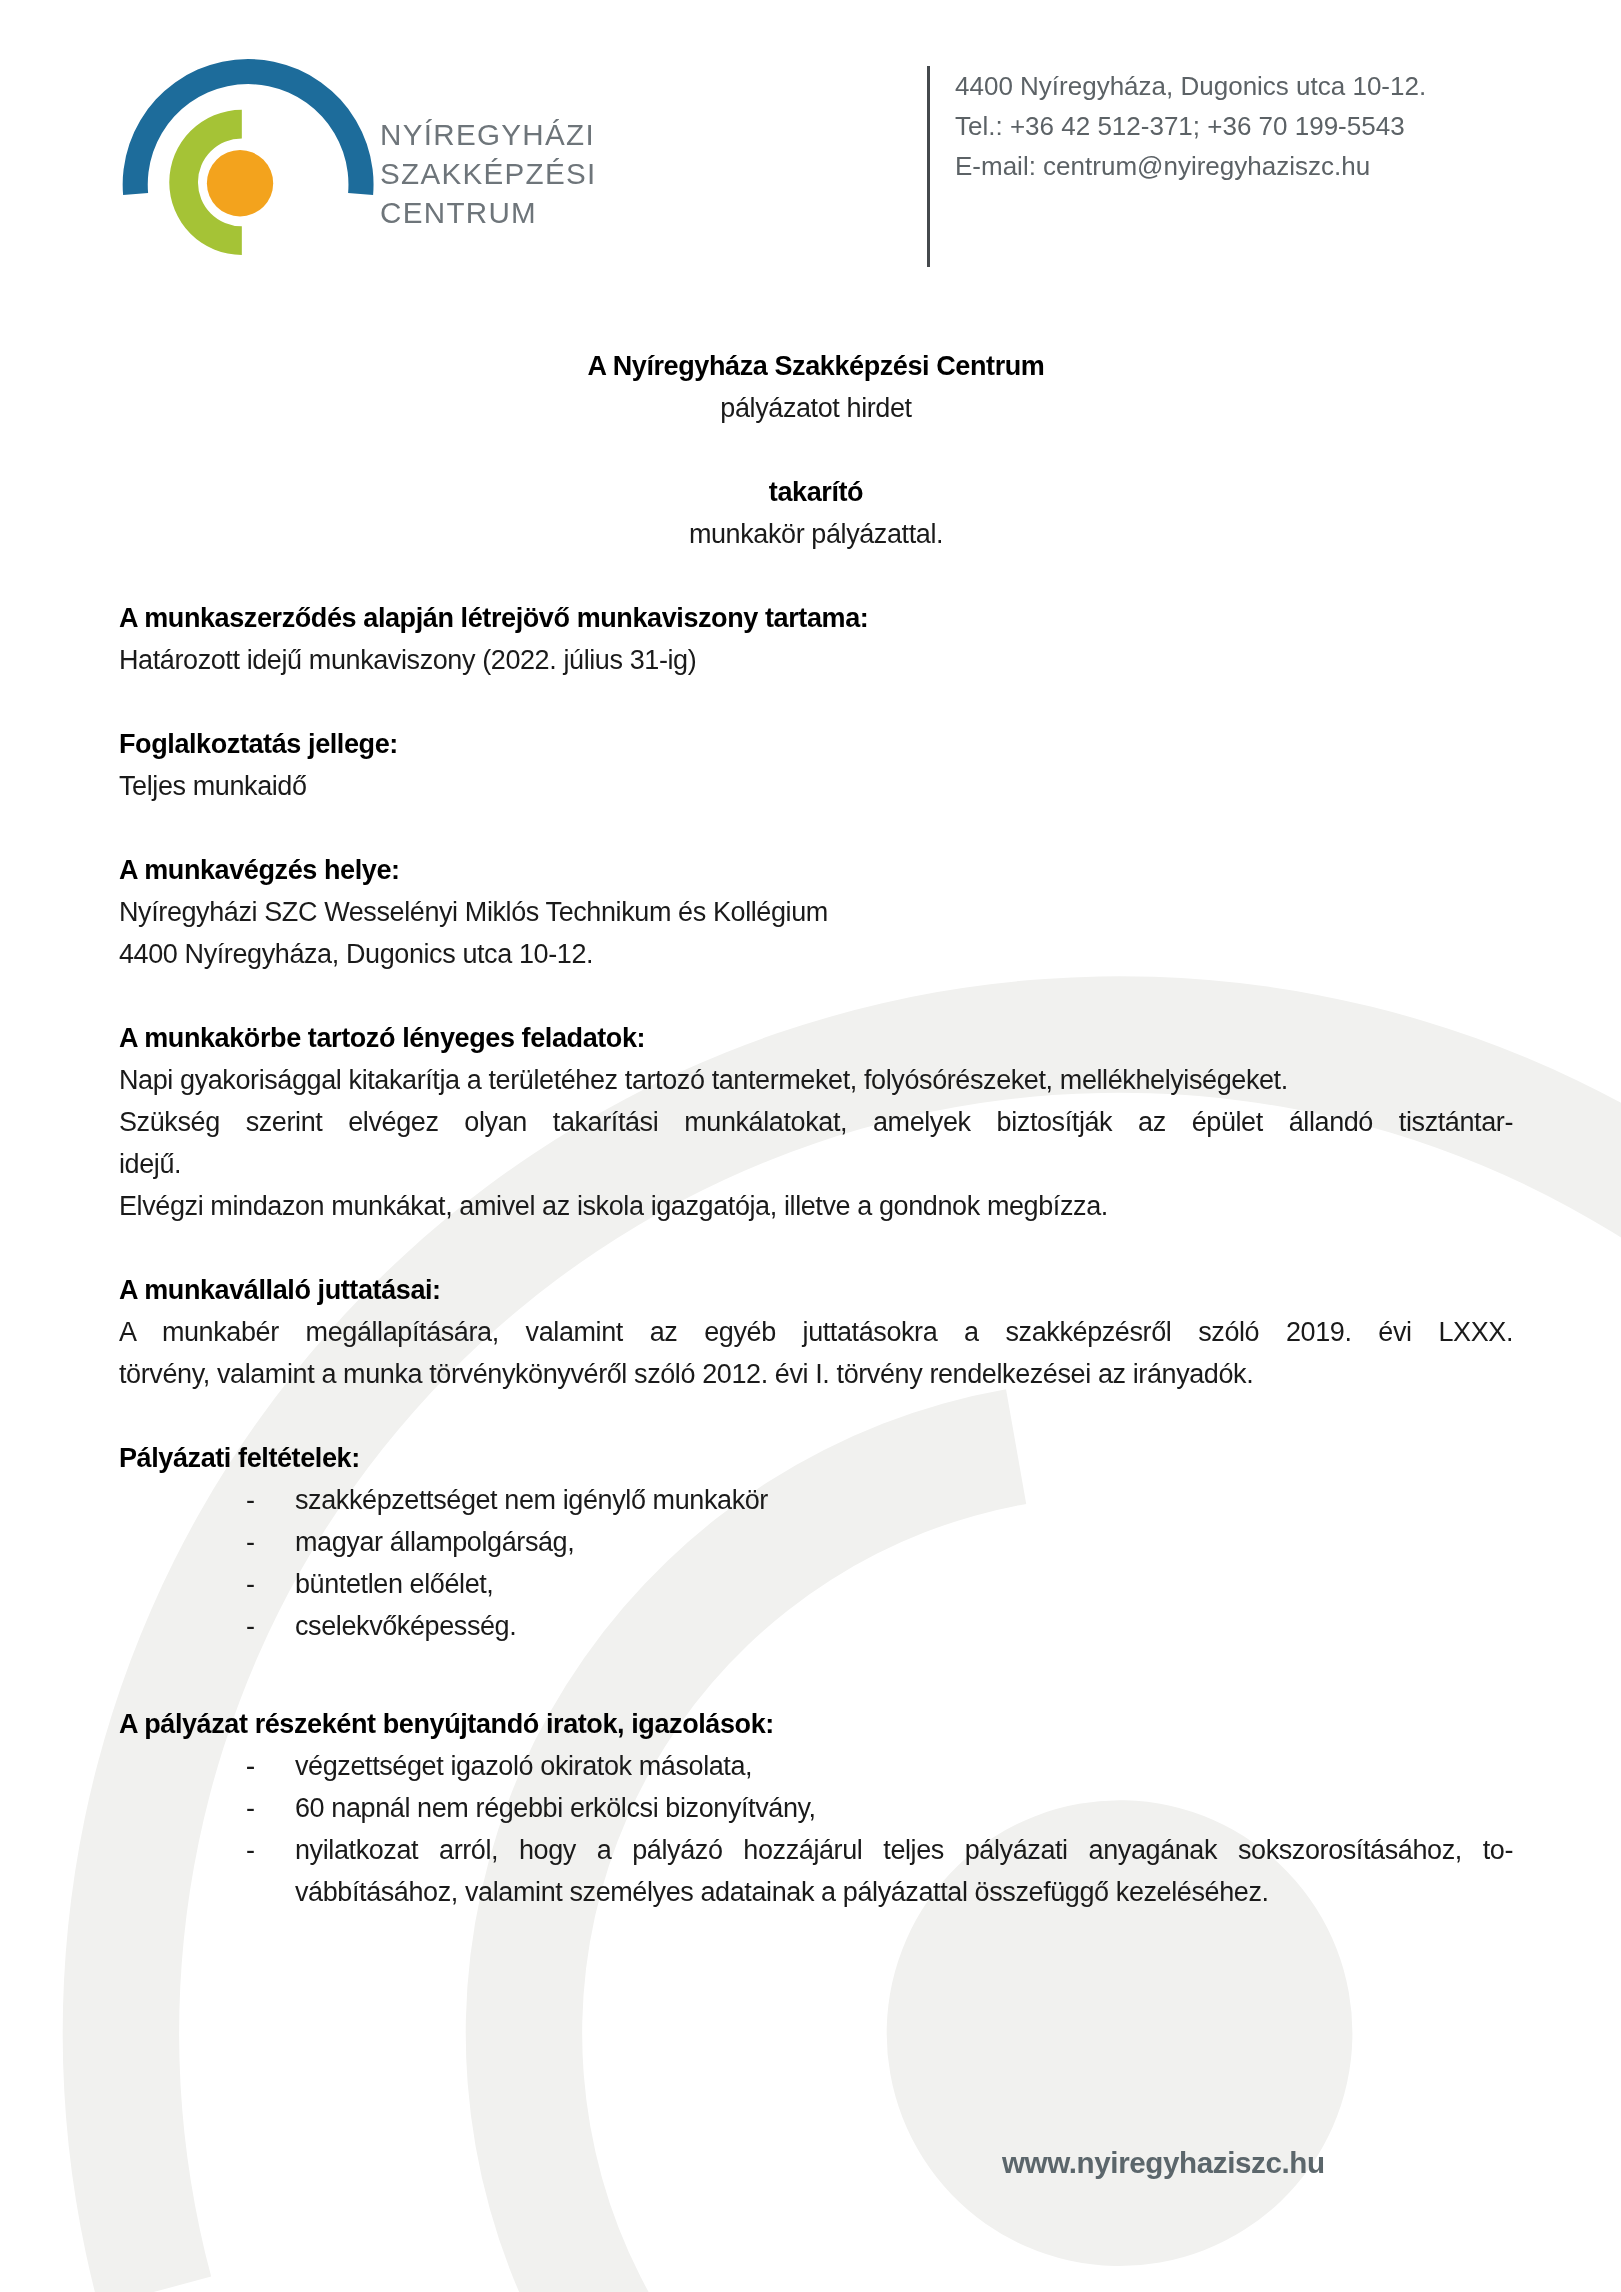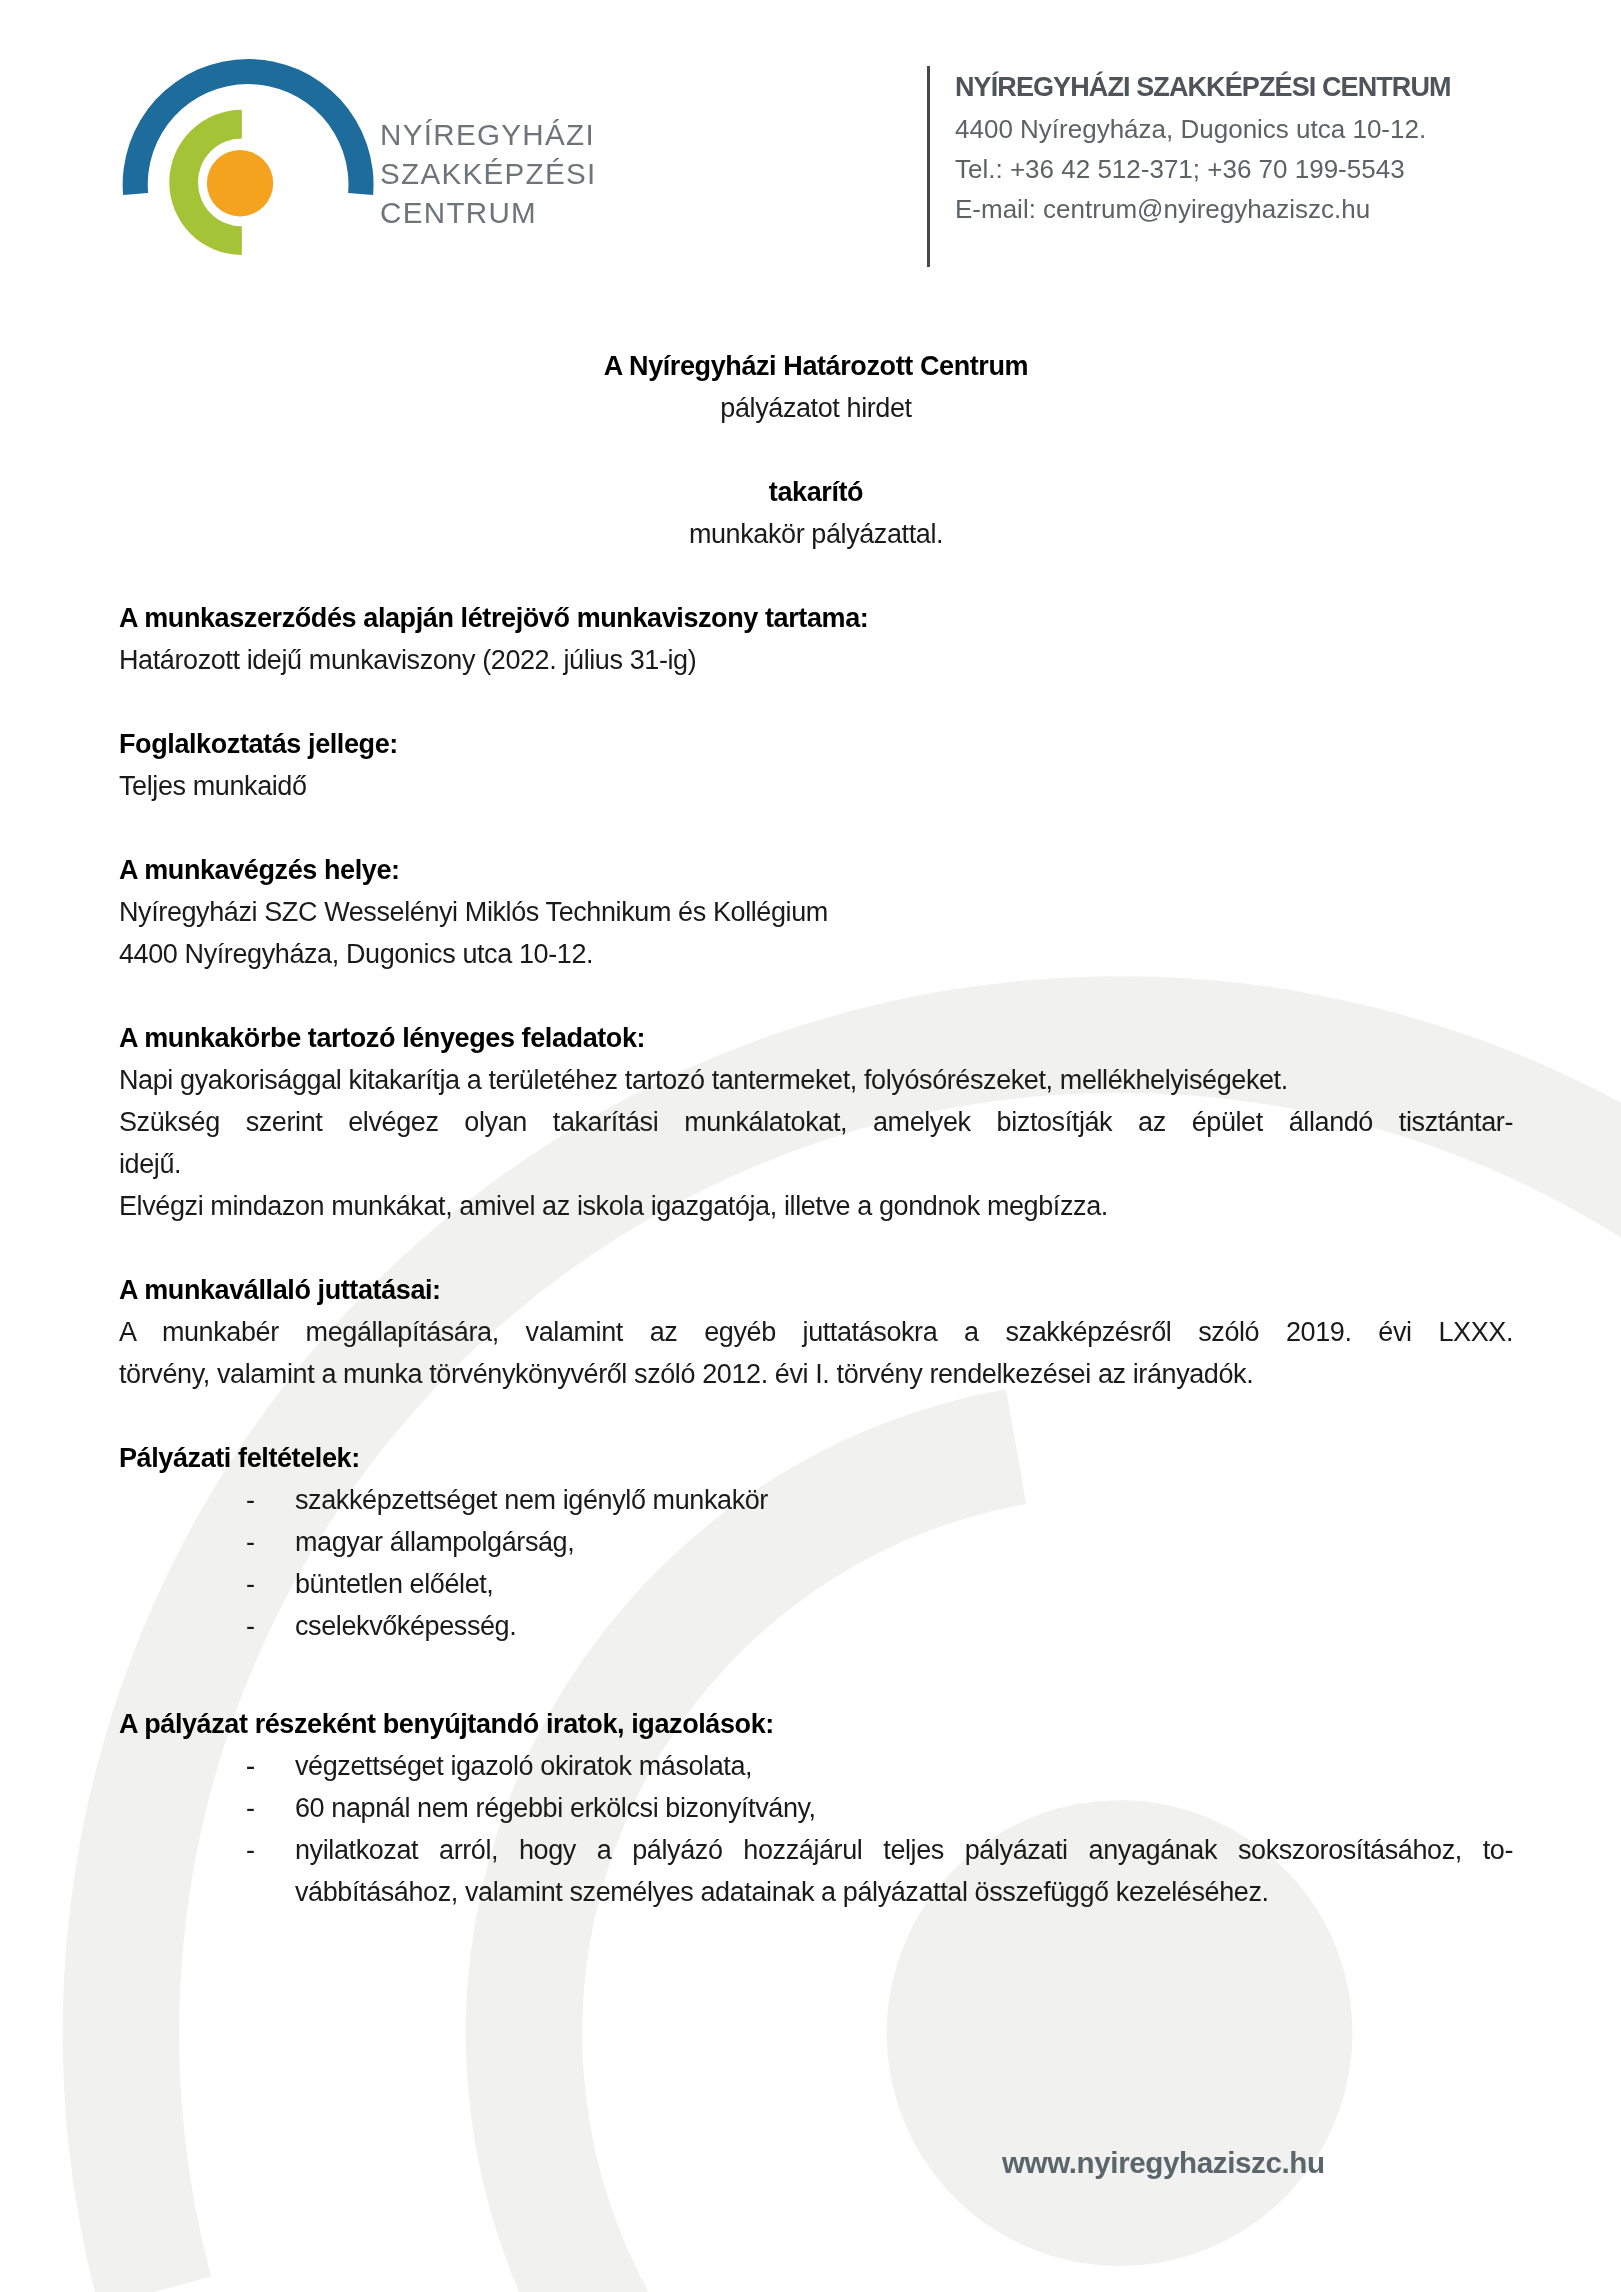--- a/index.html
+++ b/index.html
@@ -58,28 +58,27 @@
     <circle fill="#f3a31d" cx="135" cy="142" r="37"></circle>
   </svg>
 
   <div class="brand">
     <div>NYÍREGYHÁZI</div>
     <div>SZAKKÉPZÉSI</div>
     <div>CENTRUM</div>
   </div>
 
   <div class="contact">
-    <div class="contact-name">NYÍREGYHÁZI SZAKKÉPZÉSI CENTRUM</div>
     <div class="contact-line">4400 Nyíregyháza, Dugonics utca 10-12.</div>
     <div class="contact-line">Tel.: +36 42 512-371; +36 70 199-5543</div>
     <div class="contact-line">E-mail: centrum@nyiregyhaziszc.hu</div>
   </div>
 
   <div class="content">
-    <div class="line bold center">A Nyíregyházi Határozott Centrum</div>
+    <div class="line bold center">A Nyíregyháza Szakképzési Centrum</div>
     <div class="line center">pályázatot hirdet</div>
     <div class="spacer"></div>
     <div class="line bold center">takarító</div>
     <div class="line center">munkakör pályázattal.</div>
 
     <div id="sections">
         <div class="section">
           <div class="line bold">A munkaszerződés alapján létrejövő munkaviszony tartama:</div>
           <div class="line">Határozott idejű munkaviszony (2022. július 31-ig)</div>
         </div>

